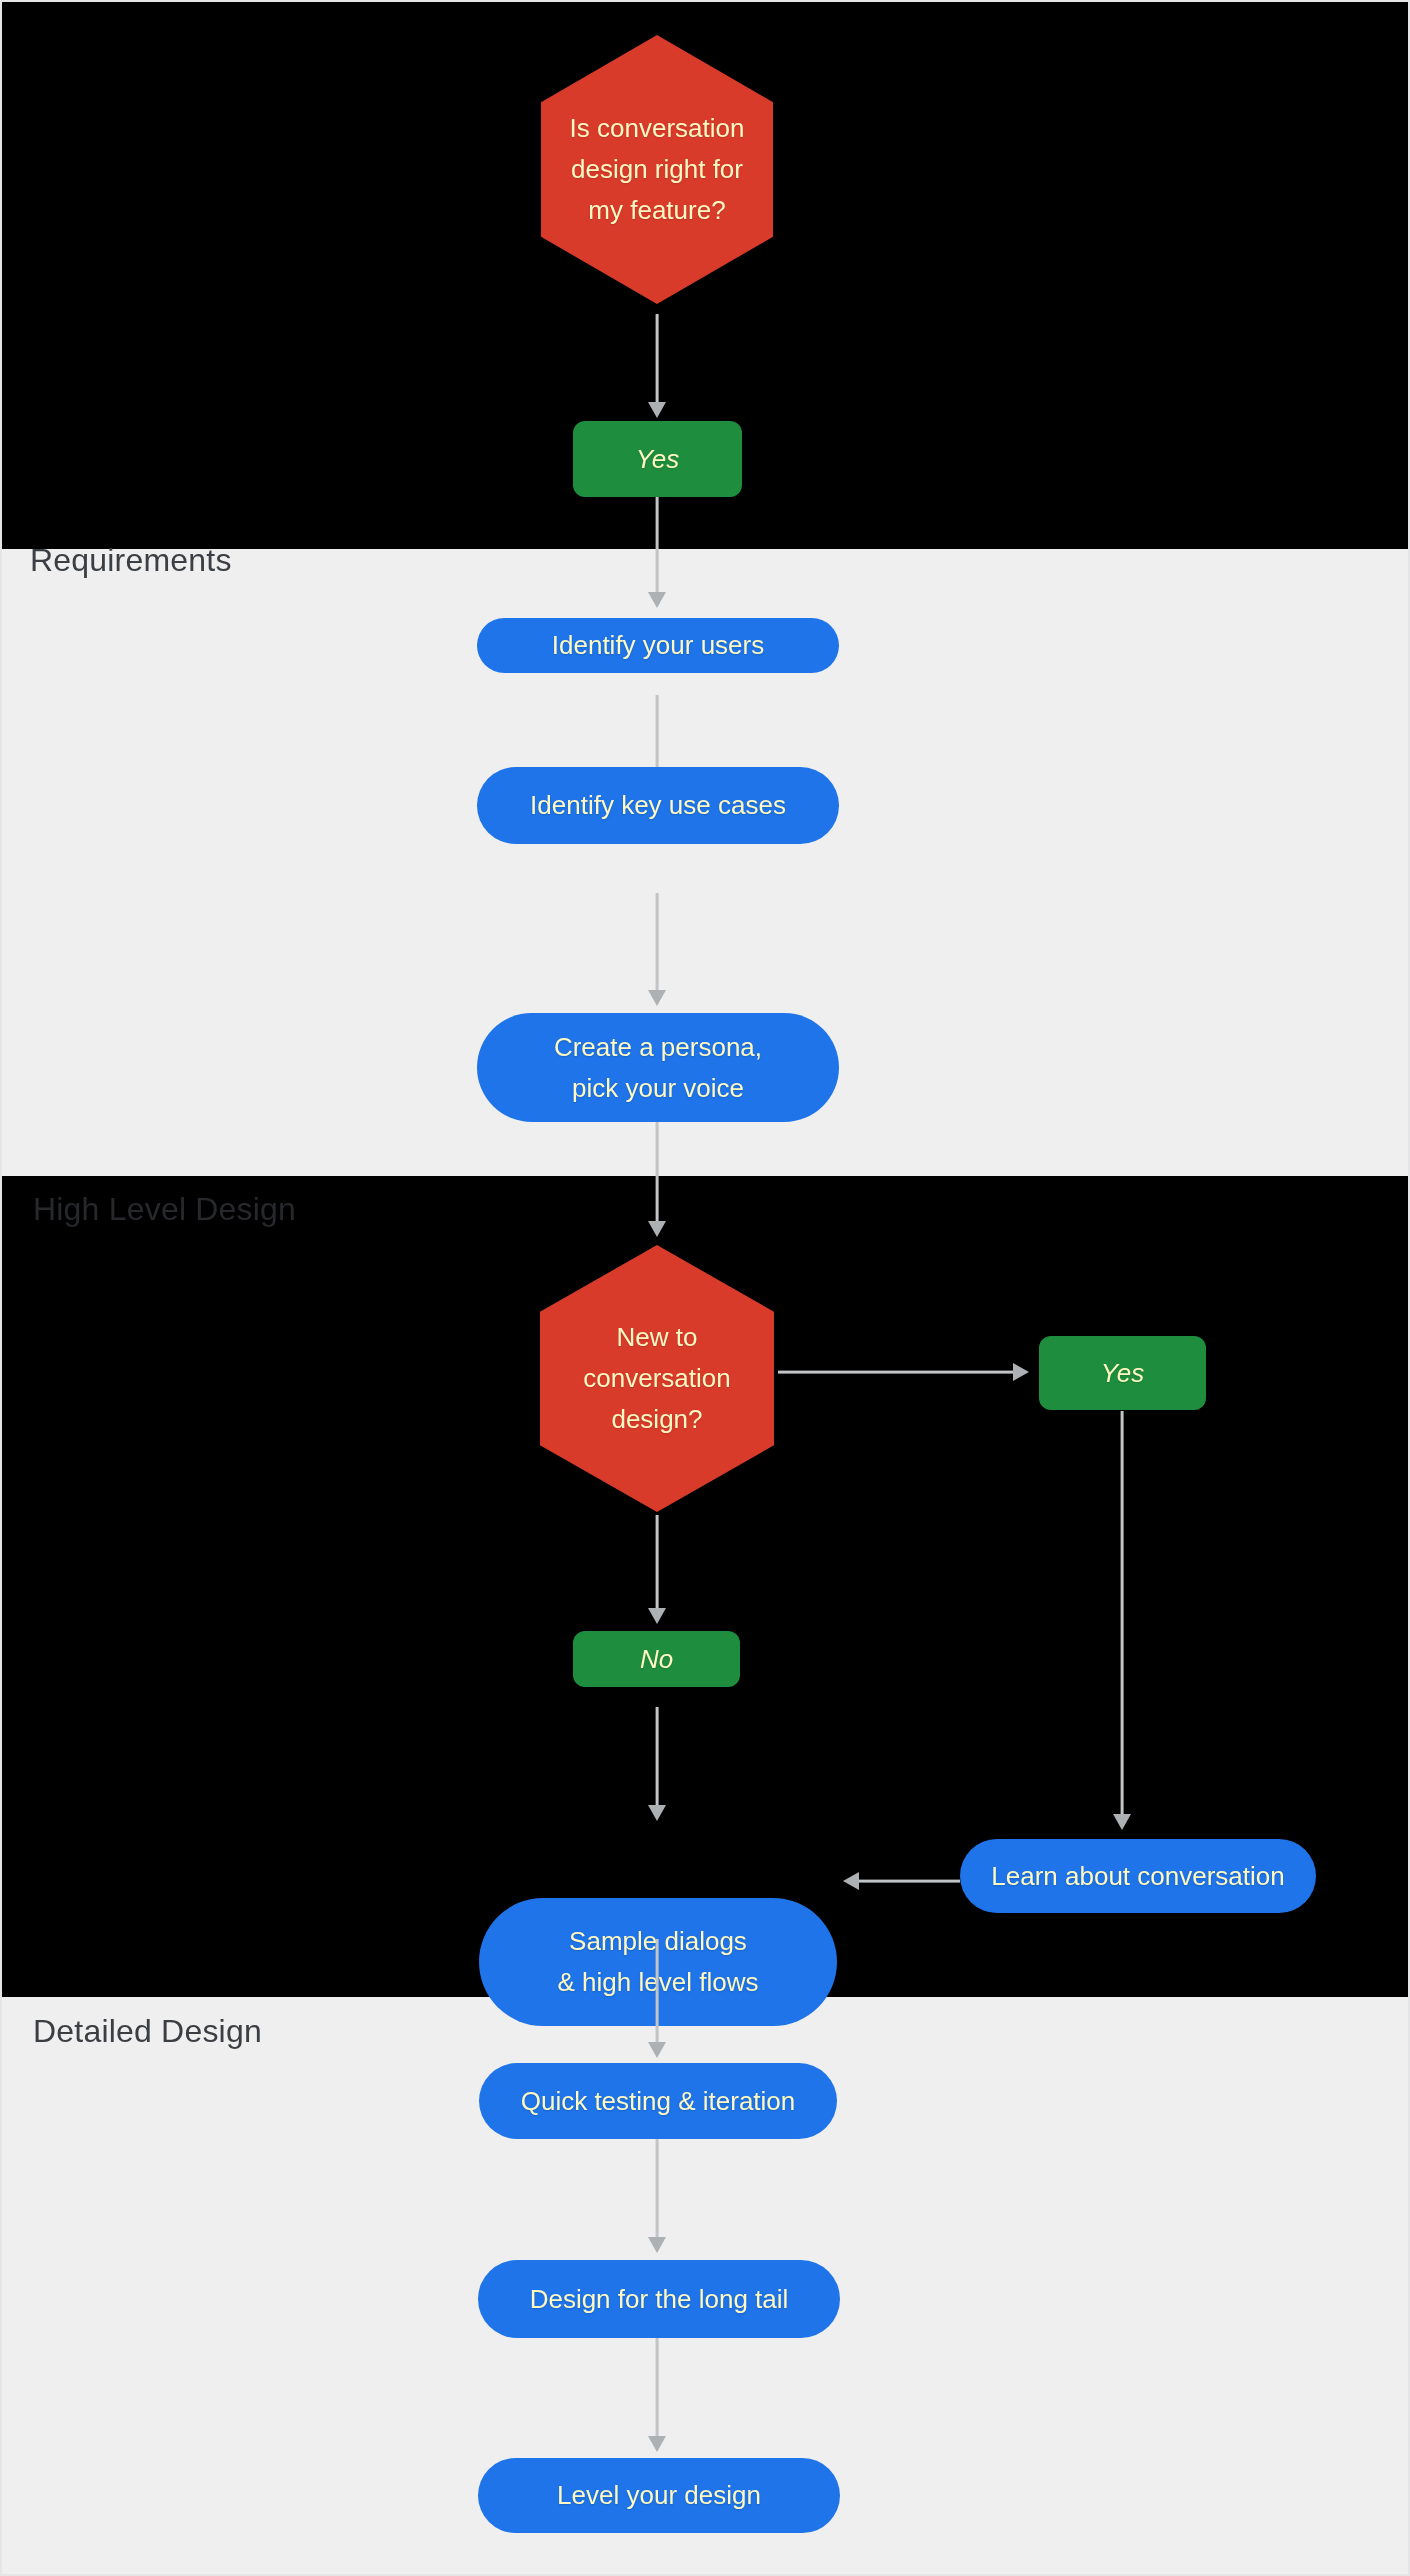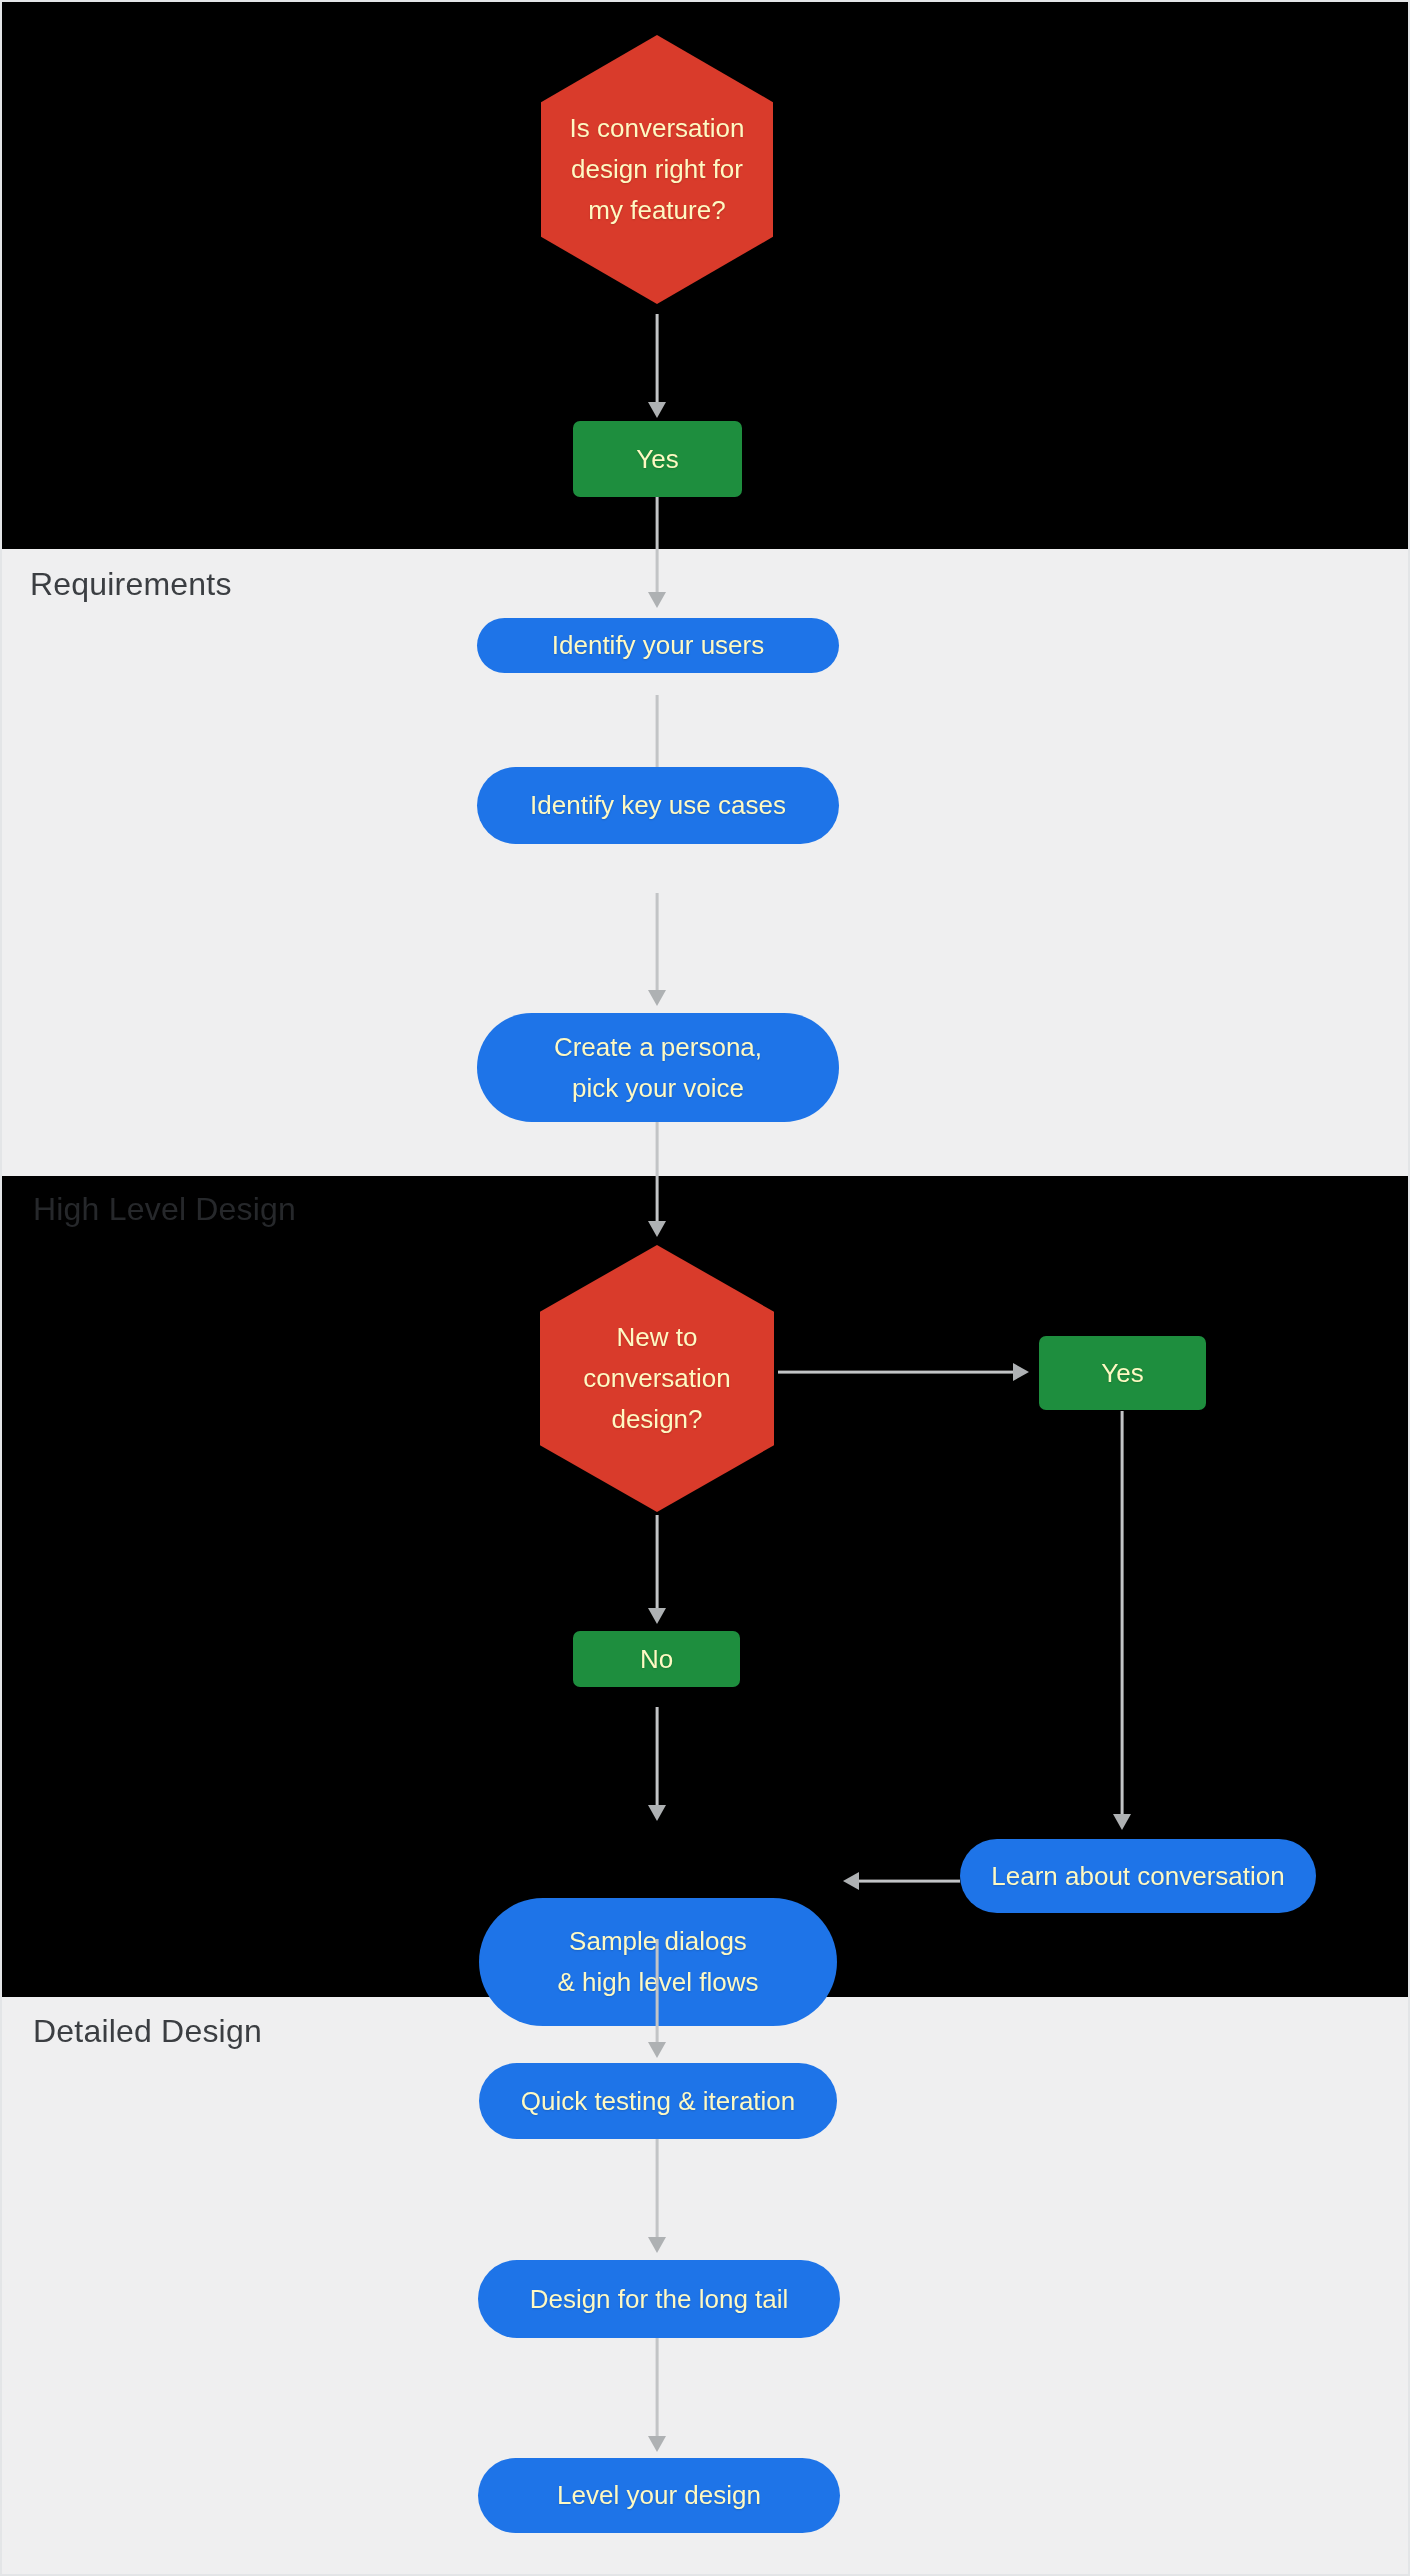--- a/index.html
+++ b/index.html
@@ -32,21 +32,22 @@
   .hexagon{
     background:var(--decision-red,#d93b2b);
     clip-path:polygon(50% 0%,100% 25%,100% 75%,50% 100%,0% 75%,0% 25%);
   }
   .pill{
     background:var(--step-blue,#1e74e8);
     border-radius:927px;
   }
   .answer{
     background:var(--answer-green,#1e8e3e);
-    border-radius:7px;
+    border-radius:12px;
+    font-style:italic;
   }
 
   
   .varrow{position:absolute;width:18.6px;}
   .varrow .line{
     position:absolute;left:50%;top:0;bottom:13px;width:2.8px;
     transform:translateX(-50%);
     background:var(--arrow-line,#c2c4c6);
   }
   .varrow .head{
@@ -81,21 +82,21 @@
 </head>
 <body>
 
 <div class="canvas">
 
   <div class="band black" style="top:0;height:547px;"></div>
   <div class="band gray" style="top:547px;height:627px;"></div>
   <div class="band black" style="top:1174px;height:821px;"></div>
   <div class="band gray" style="top:1995px;height:581px;"></div>
 
-  <div class="band-label" style="left:28px;top:564px;">Requirements</div>
+  <div class="band-label" style="left:28px;top:540px;">Requirements</div>
   <div class="band-label on-black" style="left:31px;top:1189px;">High Level Design</div>
   <div class="band-label" style="left:31px;top:2011px;">Detailed Design</div>
 
   <div class="node hexagon" style="left:539px;top:33px;width:232px;height:269px;">
     <div>
       <div>Is conversation</div>
       <div>design right for</div>
       <div>my feature?</div>
     </div>
   </div>

